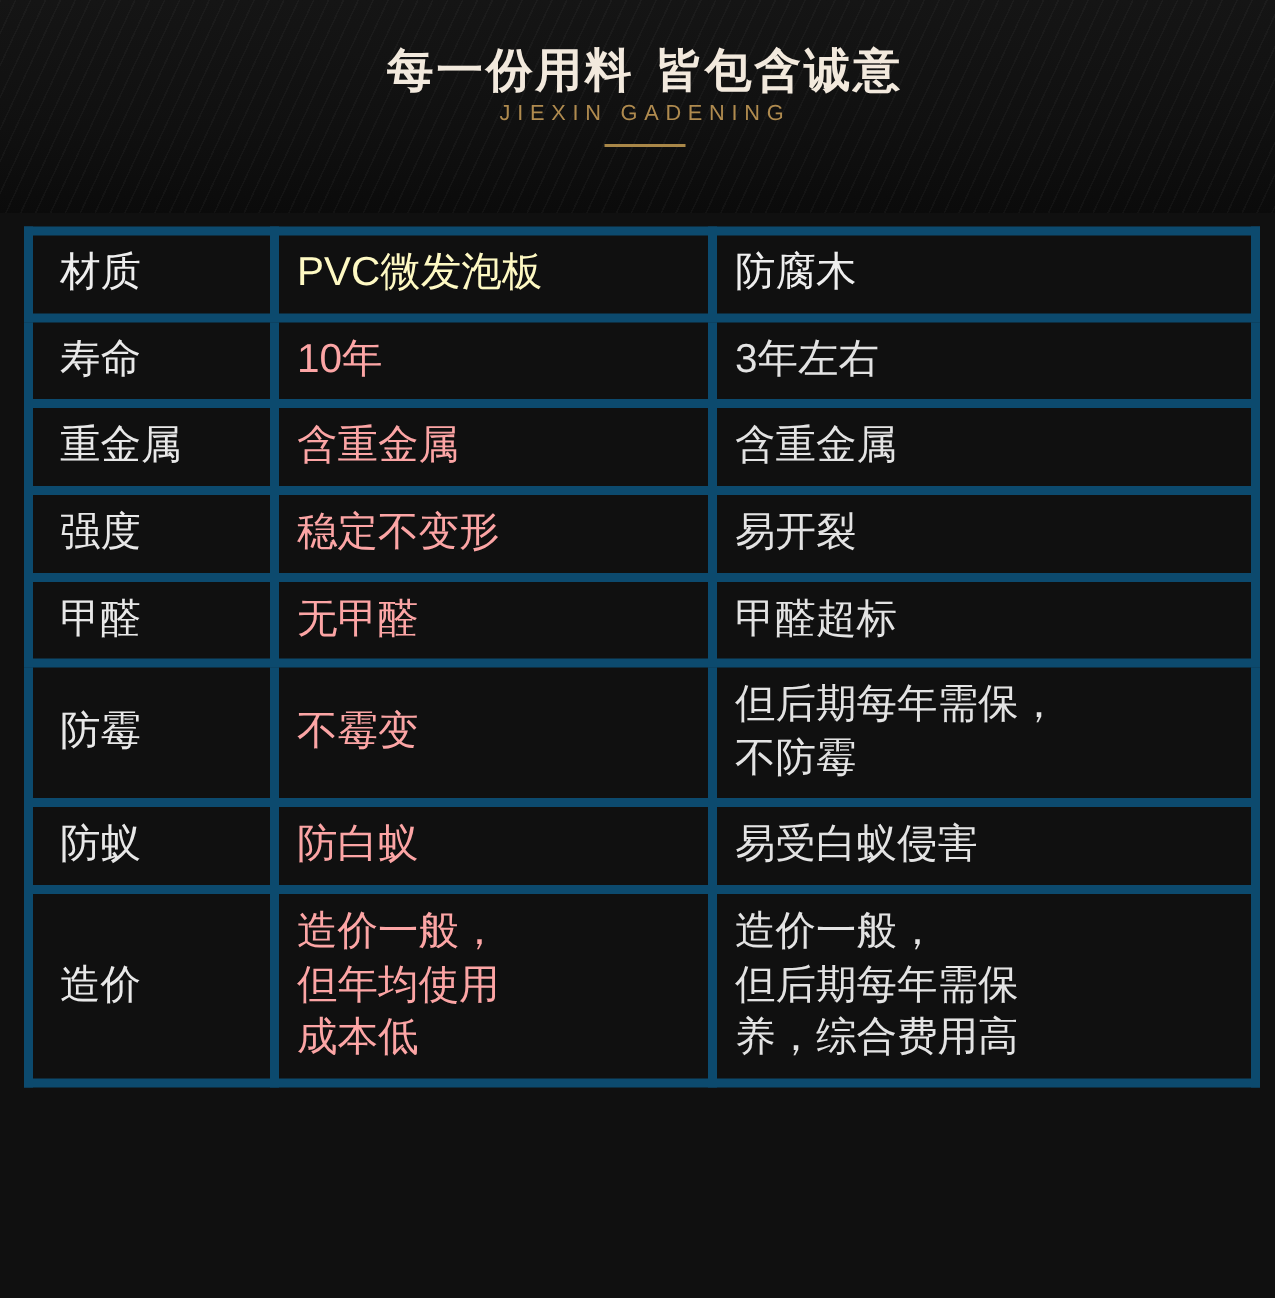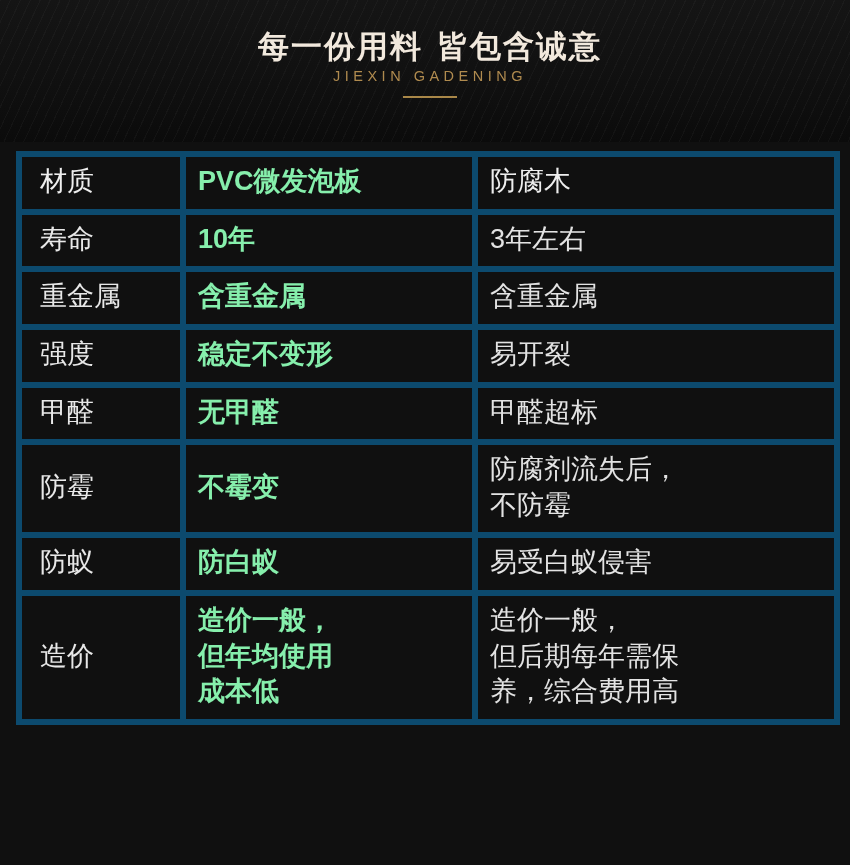--- a/index.html
+++ b/index.html
@@ -84,34 +84,34 @@
     color: #e8e8e8;
     font-weight: normal;
   }
   table.compare td.col-label {
     width: 164px;
     padding-left: 18px;
     white-space: nowrap;
   }
   table.compare td.col-a {
     width: 292px;
-    color: #86efac;
-    font-weight: bold;
+    color: #fca5a5;
+    font-weight: normal;
   }
   table.compare td.col-b {
     width: 362px;
     color: #e3e3e3;
   }
   table.compare tr.head td {
     color: #eeeeee;
     font-weight: normal;
   }
   table.compare tr.head td.col-a {
-    color: #86efac;
-    font-weight: bold;
+    color: #fef9c3;
+    font-weight: normal;
   }
   .multi { white-space: pre-line; }
 </style>
 </head>
 <body>
 
 <div class="poster">
 
   <div class="header">
     <div class="header-inner">
@@ -154,21 +154,21 @@
         <tr>
           <td class="col-label">甲醛</td>
           <td class="col-a">无甲醛</td>
           <td class="col-b">甲醛超标</td>
         </tr>
 
 
         <tr>
           <td class="col-label">防霉</td>
           <td class="col-a">不霉变</td>
-          <td class="col-b multi">防腐剂流失后，
+          <td class="col-b multi">但后期每年需保，
 不防霉</td>
         </tr>
 
         <tr>
           <td class="col-label">防蚁</td>
           <td class="col-a">防白蚁</td>
           <td class="col-b">易受白蚁侵害</td>
         </tr>
 
         <tr>

